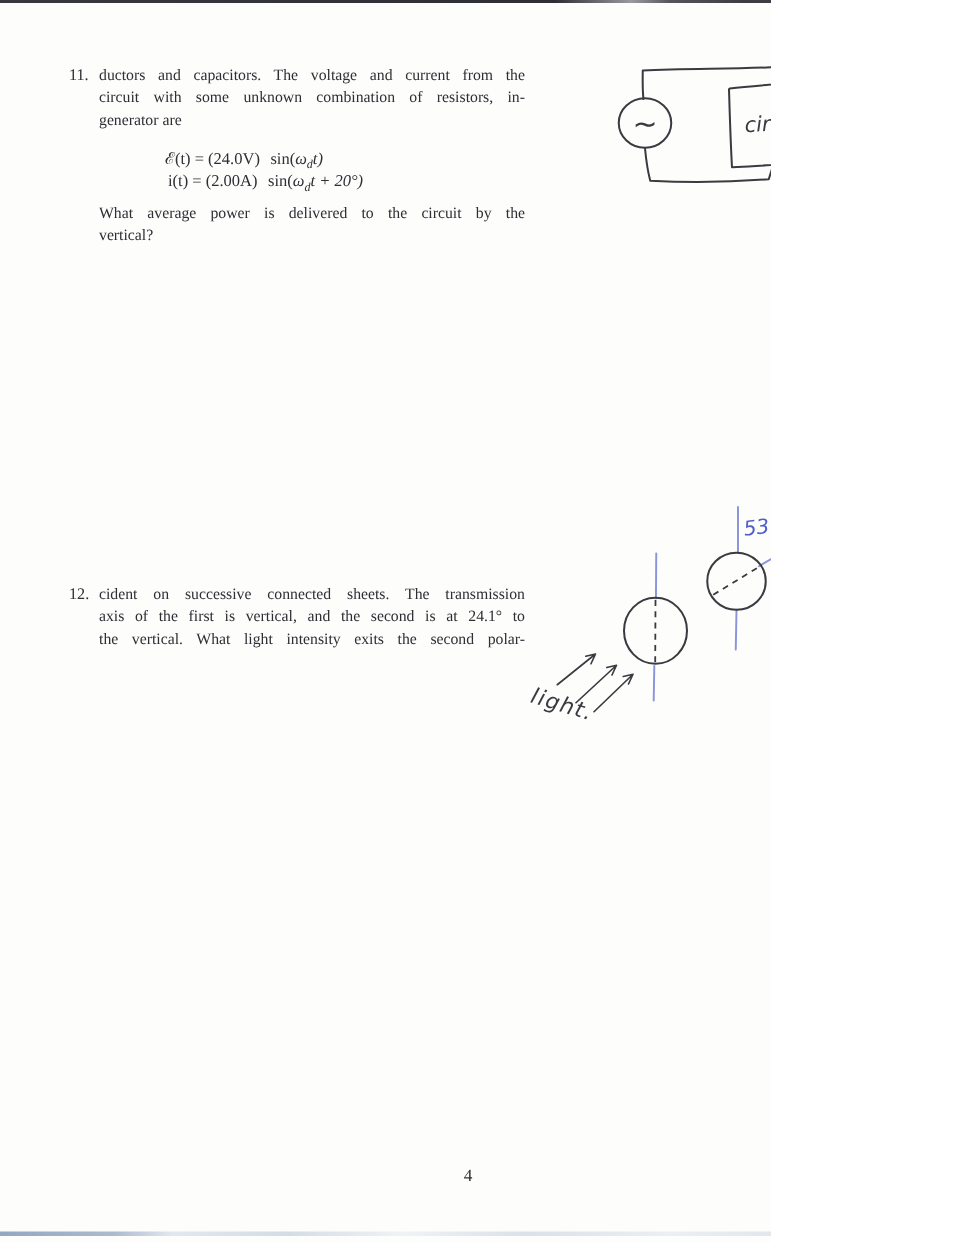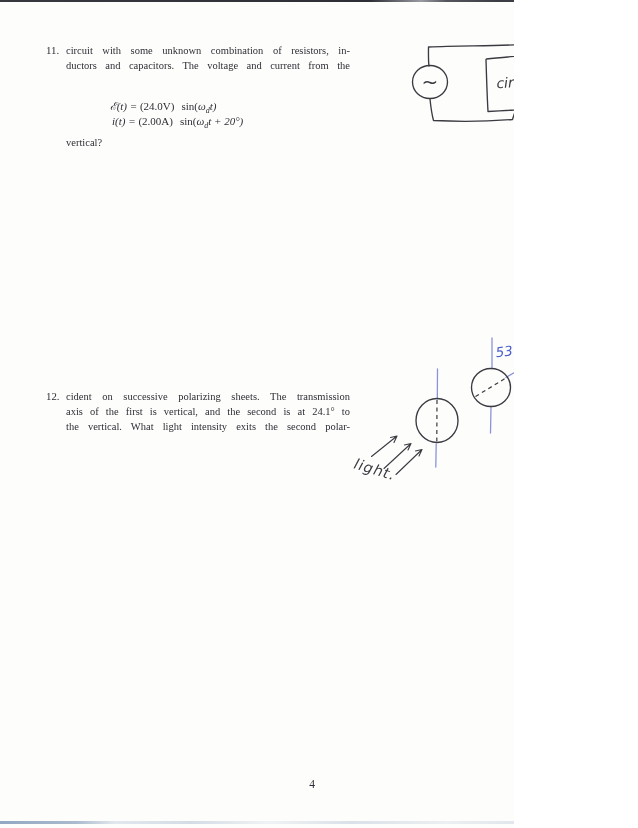--- a/index.html
+++ b/index.html
@@ -29,21 +29,21 @@
   .ptext11{left:66px; top:43px;}
   .q11{left:66px; top:135px;}
   .ptext12{left:66px; top:389px;}
   .jline{text-align:justify; text-align-last:justify; height:15px;}
   .lline{text-align:left; height:15px;}
 
   
   .eq{position:absolute; font-size:11px; line-height:15px; white-space:nowrap;}
   .eq1{left:110px; top:99px;}
   .eq2{left:112px; top:114px;}
-  .eq .lhs{font-style:italic;}
+  .eq .lhs{}
   .eq .fn{margin-left:7px;text-align:center;}
   .eq .om{font-style:italic;}
   .eq sub{font-style:italic; font-size:8px;}
   .eq .tail{font-style:italic;}
 
   
   .pageno{position:absolute; left:284px; top:778px; width:56px; text-align:center; font-size:11.5px;}
 
   
   .dsvg{position:absolute;}
@@ -59,49 +59,51 @@
 </style>
 </head>
 <body>
 
 <div class="page">
 
   <div class="edge-top"></div>
 
   <span class="pnum pnum11">11.</span>
   <div class="ptext ptext11">
+    <div class="jline">ductors and capacitors. The voltage and current from the</div>
     <div class="jline">circuit with some unknown combination of resistors, in-</div>
-    <div class="jline">ductors and capacitors. The voltage and current from the</div>
+    <div class="lline">generator are</div>
   </div>
 
   <div class="eq eq1">
     <span class="lhs">ℰ(t) = </span><span class="amp">(24.0V)</span><span class="fn">sin(</span><span class="om">ω</span><sub>d</sub><span class="tail">t)</span>
   </div>
   <div class="eq eq2">
     <span class="lhs">i(t) = </span><span class="amp">(2.00A)</span><span class="fn">sin(</span><span class="om">ω</span><sub>d</sub><span class="tail">t + 20°)</span>
   </div>
 
   <div class="ptext q11">
+    <div class="jline">What average power is delivered to the circuit by the</div>
     <div class="lline">vertical?</div>
   </div>
 
   <svg class="dsvg circuit-svg" viewBox="395 36 172 96">
     <path class="ink" d="M429,66 C428.2,60 428.5,52 428.5,47 C459,45.5 492,46.2 522,44.5 C521.6,49.5 521.2,55.5 521,60"></path>
     <path class="ink" d="M518.5,100 C517,106 514.5,113 512.5,119.5 C485,121.6 455,121.6 433.5,120.5 C431.5,113 430.5,104 430,99"></path>
     <ellipse class="ink" cx="430" cy="82" rx="17.5" ry="16.5"></ellipse>
     <text x="430" y="89" text-anchor="middle" font-size="20" font-family="DejaVu Sans, sans-serif" fill="#3a3a40">~</text>
     <path class="ink" d="M486.5,59 C505,56.8 532,55 551,53.5 L553.5,106.5 C533,109 507,110.6 488,111.5 C487,94 486.5,76 486,59.5 Z"></path>
     <circle class="term" cx="521" cy="63" r="2.3"></circle>
     <circle class="term" cx="519.5" cy="97.5" r="2.3"></circle>
     <text class="hand" x="518" y="87" text-anchor="middle" font-size="14" transform="rotate(-3 518 82)">circuit</text>
   </svg>
 
   <span class="pnum pnum12">12.</span>
   <div class="ptext ptext12">
-    <div class="jline">cident on successive polarizing sheets. The transmission</div>
+    <div class="jline">cident on successive connected sheets. The transmission</div>
     <div class="jline">axis of the first is vertical, and the second is at 24.1° to</div>
     <div class="jline">the vertical. What light intensity exits the second polar-</div>
   </div>
 
   <svg class="dsvg polar-svg" viewBox="345 330 258 165">
 
     <path class="blue" d="M437.5,369 L437.3,399"></path>
     <path class="blue" d="M436.2,444 L435.8,467"></path>
     <ellipse class="ink" cx="437" cy="420.5" rx="21" ry="22"></ellipse>
     <path class="dash" d="M437,400 L436.8,442.5"></path>

